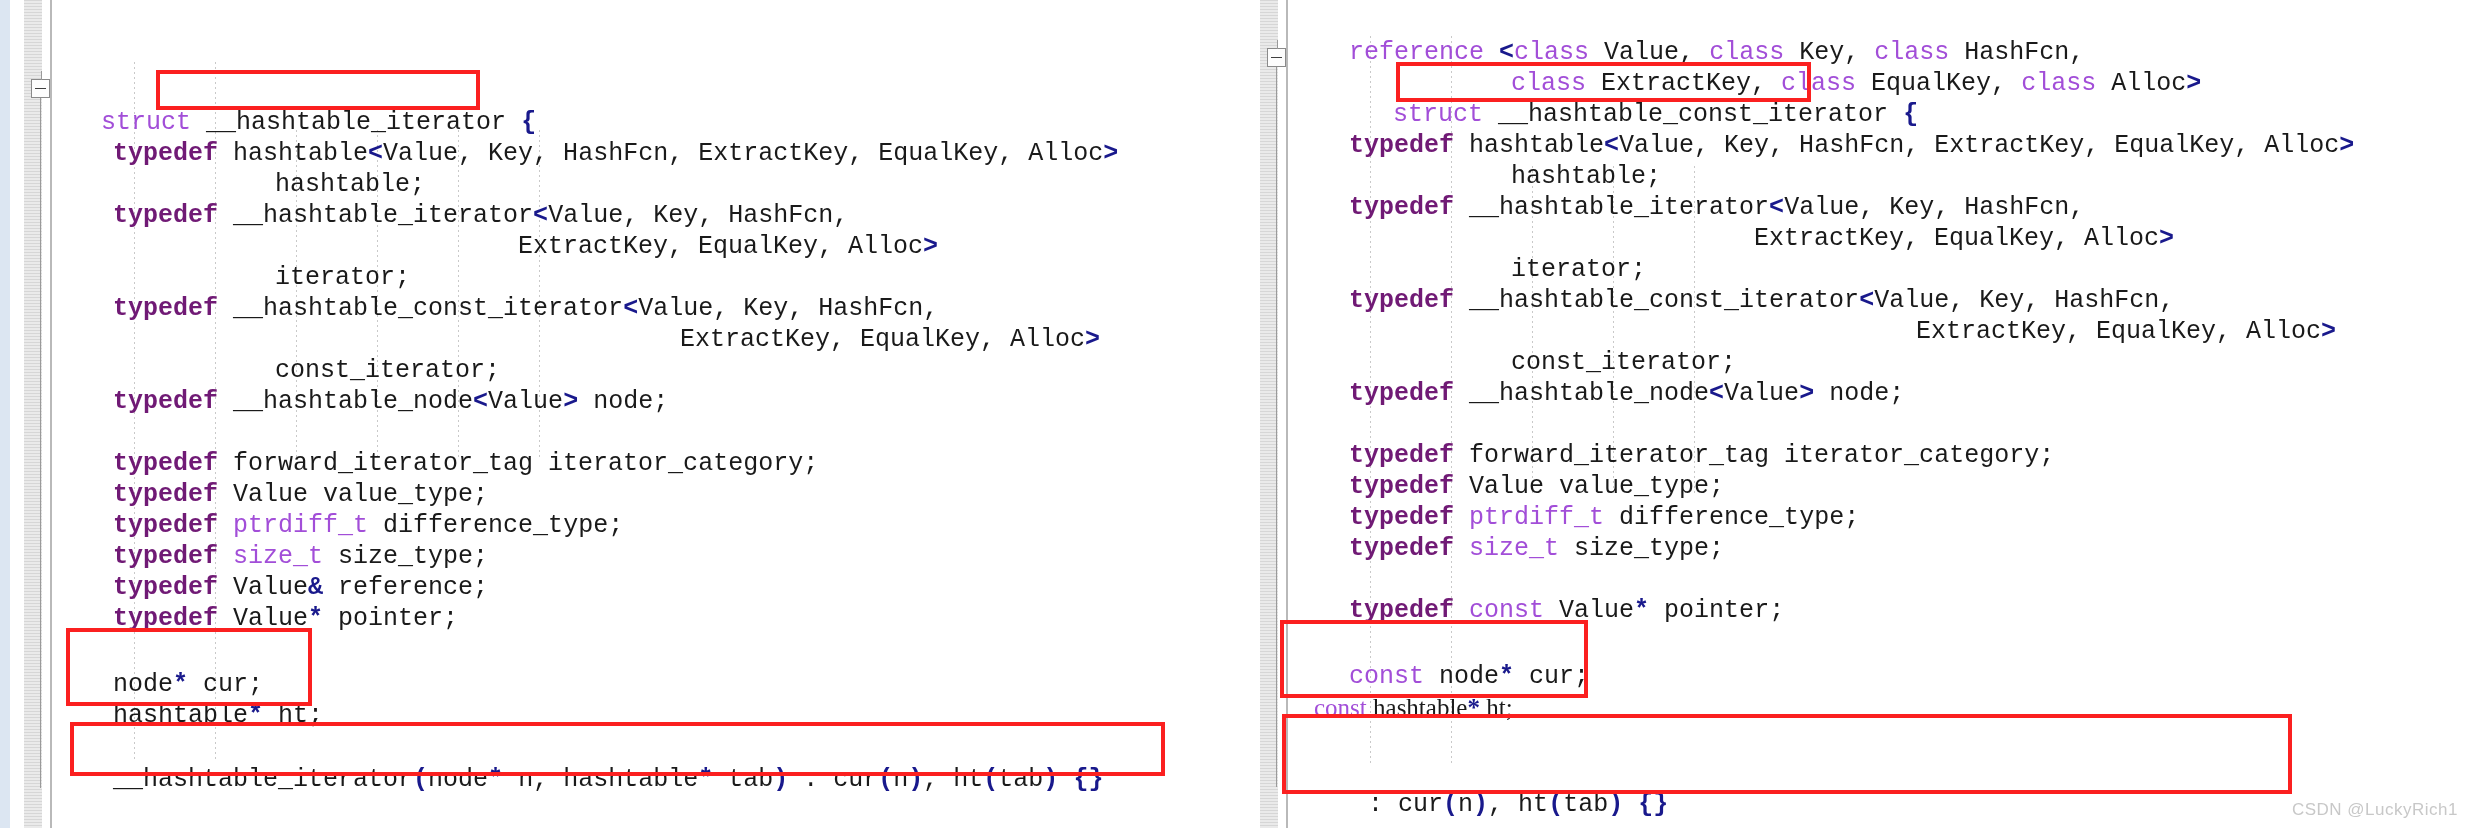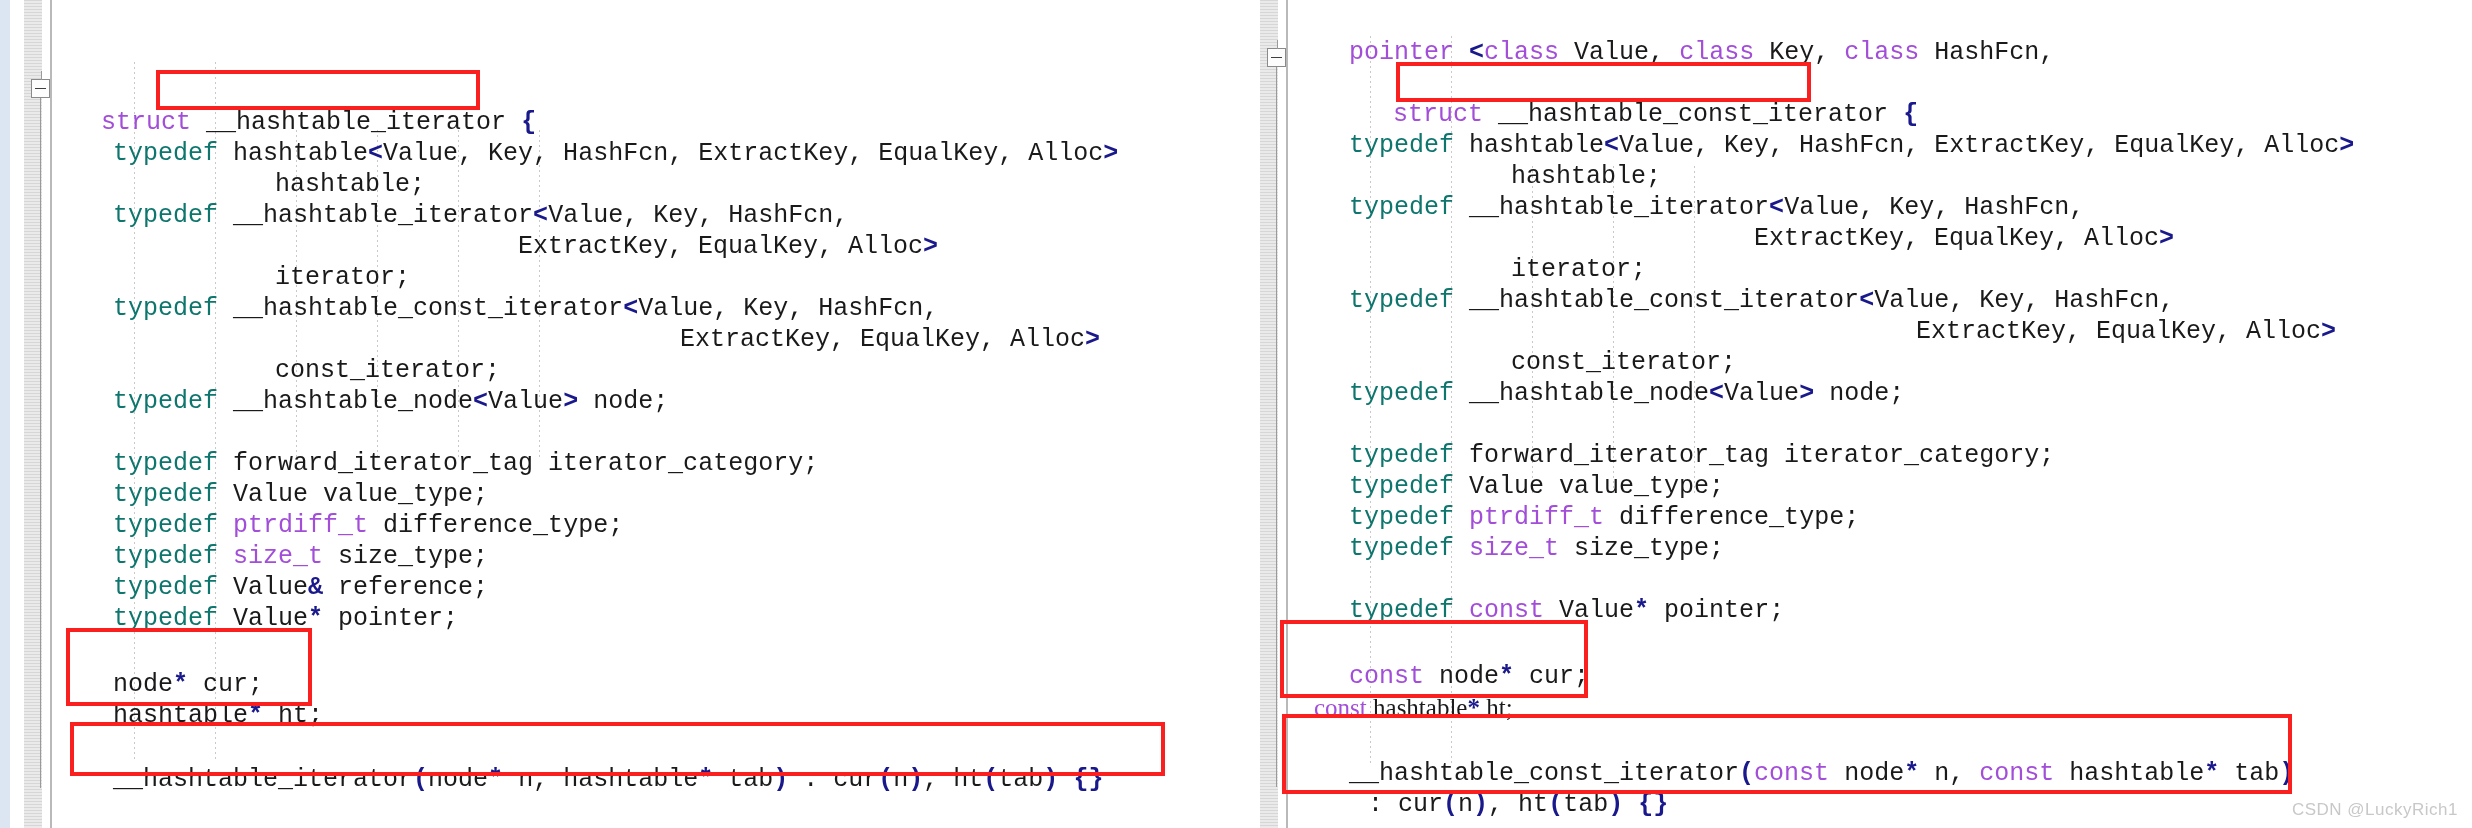--- a/index.html
+++ b/index.html
@@ -25,21 +25,21 @@
   
   .fold{position:absolute;width:19px;height:19px;border:1px solid #8a8a8a;background:#fdfdfd;box-sizing:border-box;}
   .fold:before{content:"";position:absolute;left:3px;top:8px;width:11px;height:1px;background:#3f3f3f;}
   .fold:after{content:"";position:absolute;left:9px;top:-9px;width:1px;height:9px;background:#9a9a9a;}
   .fold-tail{position:absolute;width:1px;background:#9a9a9a;}
 
   
   .code{position:absolute;white-space:pre;font-size:25px;line-height:31px;
         color:#1a1a1a;letter-spacing:0px;}
   .kw      {color:#a24ed8;}          
-  .typedef {color:#0f766e;font-weight:normal;}
+  .typedef {color:#701a75;font-weight:bold;}
   .op      {color:#19198c;font-weight:bold;}   
   .plain   {color:#1a1a1a;}
 
   
   .guide{position:absolute;width:1px;
     background:repeating-linear-gradient(180deg,#c9c9c9 0px,#c9c9c9 2px,transparent 2px,transparent 5px);}
 
   
   .redbox{position:absolute;border:4px solid #fb2020;box-sizing:border-box;background:transparent;}
 
@@ -164,23 +164,26 @@
   <div class="guide" style="left:134px;top:36px;height:730px;"></div>
   <div class="guide" style="left:215px;top:36px;height:730px;"></div>
   <div class="guide" style="left:296px;top:166px;height:330px;"></div>
   <div class="guide" style="left:377px;top:166px;height:330px;"></div>
   <div class="guide" style="left:458px;top:166px;height:330px;"></div>
 
   <div class="fold" style="left:31px;top:48px;"></div>
   <div class="fold-tail" style="left:40px;top:67px;height:720px;background:#9a9a9a;"></div>
 
   <div class="code" style="left:53px;top:6px;">
-    <span class="kw">pointer</span><span class="plain"> </span><span class="op">&lt;</span><span class="kw">class</span><span class="plain"> Value, </span><span class="kw">class</span><span class="plain"> Key, </span><span class="kw">class</span><span class="plain"> HashFcn,</span>
-  </div>
-
+    <span class="kw">reference</span><span class="plain"> </span><span class="op">&lt;</span><span class="kw">class</span><span class="plain"> Value, </span><span class="kw">class</span><span class="plain"> Key, </span><span class="kw">class</span><span class="plain"> HashFcn,</span>
+  </div>
+
+  <div class="code" style="left:215px;top:37px;">
+    <span class="kw">class</span><span class="plain"> ExtractKey, </span><span class="kw">class</span><span class="plain"> EqualKey, </span><span class="kw">class</span><span class="plain"> Alloc</span><span class="op">&gt;</span>
+  </div>
 
   <div class="code" style="left:53px;top:68px;padding-left:44px;">
     <span class="kw">struct</span><span class="plain"> </span><span class="plain">__hashtable_const_iterator</span><span class="plain"> </span><span class="op">{</span>
   </div>
 
   <div class="code" style="left:53px;top:99px;">
     <span class="typedef">typedef</span><span class="plain"> hashtable</span><span class="op">&lt;</span><span class="plain">Value, Key, HashFcn, ExtractKey, EqualKey, Alloc</span><span class="op">&gt;</span>
   </div>
 
   <div class="code" style="left:215px;top:130px;">
@@ -237,23 +240,20 @@
   </div>
 
   <div class="code" style="left:53px;top:630px;">
     <span class="kw">const</span><span class="plain"> node</span><span class="op">*</span><span class="plain"> cur;</span>
   </div>
 
   <div class="code" style="left:53px;top:661px;font-family:Liberation Serif, serif;">
     <span class="kw">const</span><span class="plain"> hashtable</span><span class="op">*</span><span class="plain"> ht;</span>
   </div>
 
-  <div class="code" style="left:53px;top:727px;">
-    <span class="plain">__hashtable_const_iterator</span><span class="op">(</span><span class="kw">const</span><span class="plain"> node</span><span class="op">*</span><span class="plain"> n, </span><span class="kw">const</span><span class="plain"> hashtable</span><span class="op">*</span><span class="plain"> tab</span><span class="op">)</span>
-  </div>
 
   <div class="code" style="left:72px;top:758px;">
     <span class="plain">: </span><span class="plain">cur</span><span class="op">(</span><span class="plain">n</span><span class="op">)</span><span class="plain">, </span><span class="plain">ht</span><span class="op">(</span><span class="plain">tab</span><span class="op">)</span><span class="op"> {}</span>
   </div>
 
   <div class="redbox" style="left:160px;top:62px;width:415px;height:40px;"></div>
   <div class="redbox" style="left:44px;top:620px;width:308px;height:78px;"></div>
   <div class="redbox" style="left:46px;top:714px;width:1010px;height:80px;"></div>
 </div>
 

